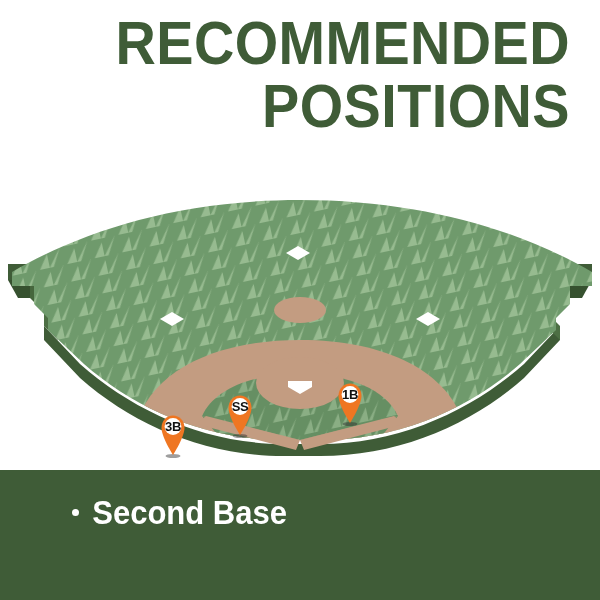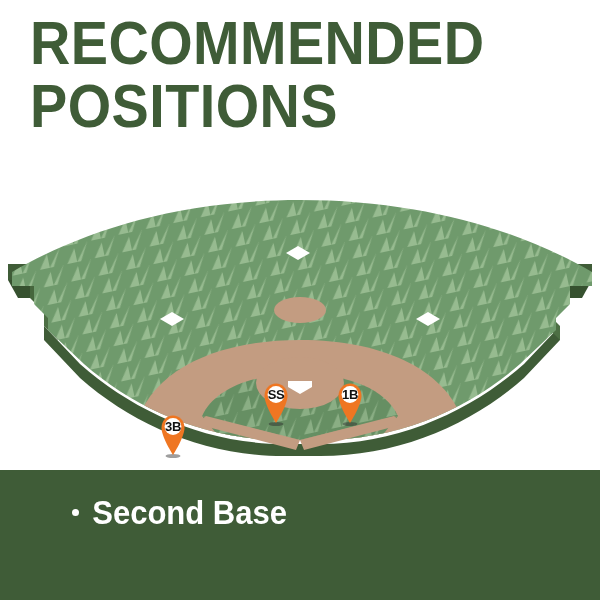--- a/index.html
+++ b/index.html
@@ -15,21 +15,21 @@
     overflow: hidden;
     font-family: "Liberation Sans", sans-serif;
   }
 
   
   #title-block {
     position: absolute;
     left: 0;
     top: 14px;
     width: 600px;
-    text-align: left;
+    text-align: right;
   }
   .title-line {
     color: #3f5c37;
     font-family: "Liberation Sans Narrow", "Liberation Sans", sans-serif;
     font-weight: bold;
     letter-spacing: 0.5px;
     line-height: 0.92;
     transform: scaleX(0.90);
     transform-origin: center top;
     white-space: nowrap;
@@ -265,21 +265,21 @@
       <div class="pin-shadow"></div>
       <svg class="pin-svg" width="30" height="42" viewBox="0 0 30 42">
         <path d="M15 41 C15 41 3.5 23 3.5 14 C3.5 6.6 8.6 1.5 15 1.5
                  C21.4 1.5 26.5 6.6 26.5 14 C26.5 23 15 41 15 41 Z" fill="#ef7622"></path>
         <circle cx="15" cy="12.5" r="9.8" fill="#ef7622"></circle>
         <circle cx="15" cy="12.5" r="8.4" fill="#ffffff"></circle>
       </svg>
       <div class="pin-label">3B</div>
     </div>
 
-    <div class="pin" id="pin-ss" style="left: 240px; top: 256px; margin-left: 36px;">
+    <div class="pin" id="pin-ss" style="left: 240px; top: 268px;">
       <div class="pin-shadow"></div>
       <svg class="pin-svg" width="30" height="42" viewBox="0 0 30 42">
         <path d="M15 41 C15 41 3.5 23 3.5 14 C3.5 6.6 8.6 1.5 15 1.5
                  C21.4 1.5 26.5 6.6 26.5 14 C26.5 23 15 41 15 41 Z" fill="#ef7622"></path>
         <circle cx="15" cy="12.5" r="9.8" fill="#ef7622"></circle>
         <circle cx="15" cy="12.5" r="8.4" fill="#ffffff"></circle>
       </svg>
       <div class="pin-label">SS</div>
     </div>
 

